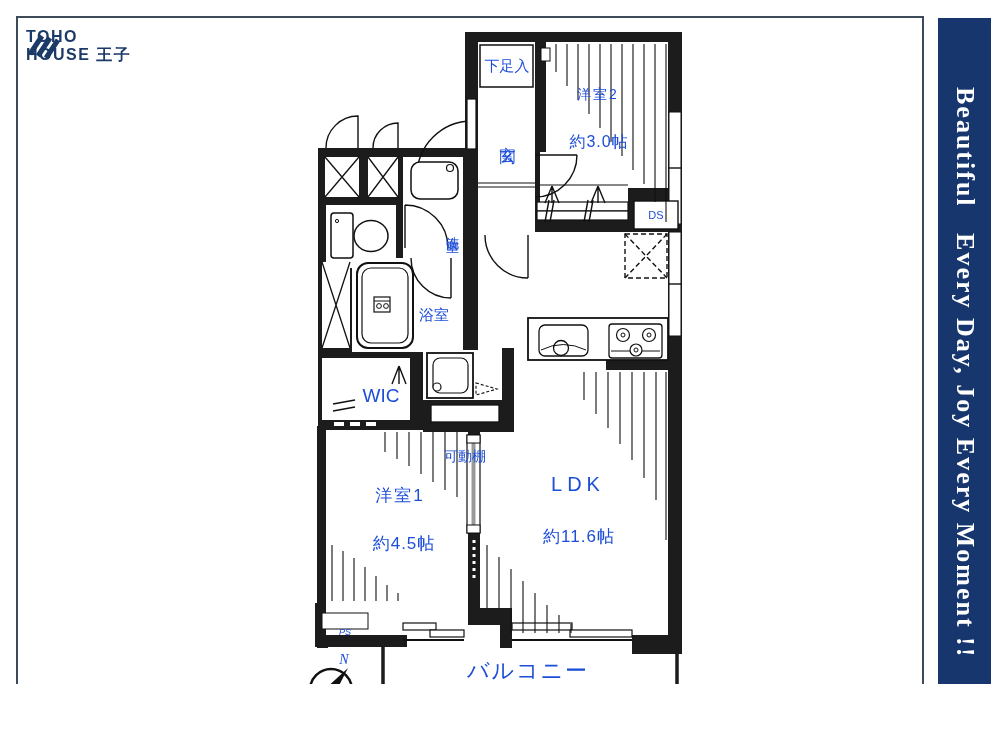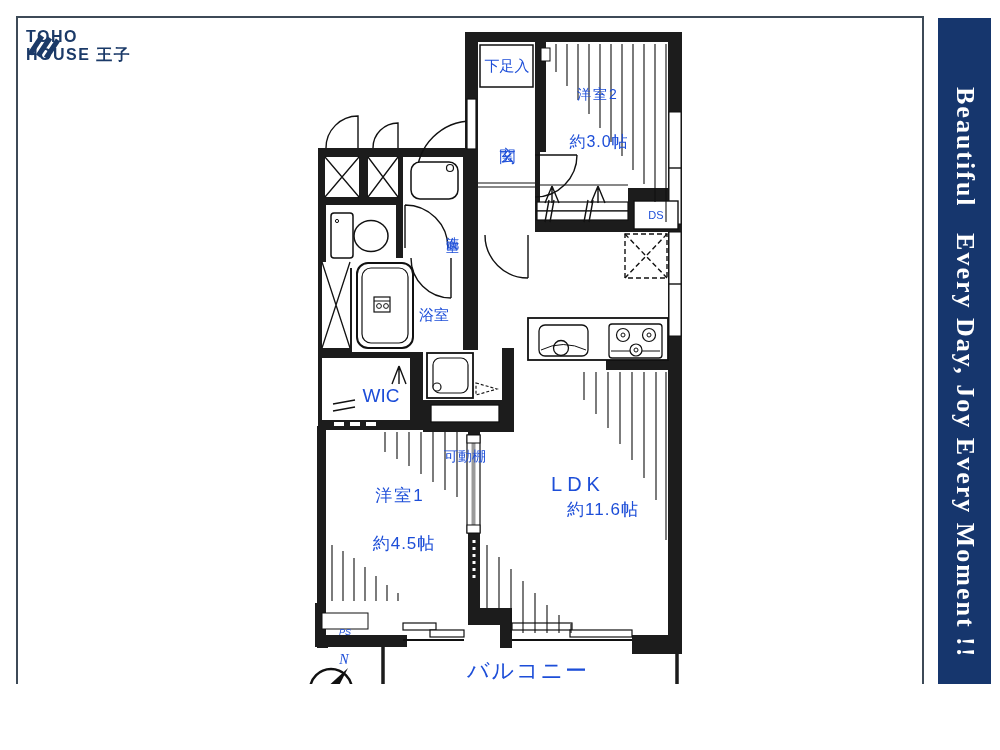--- a/index.html
+++ b/index.html
@@ -217,18 +217,18 @@
   <div class="lbl" style="left:598px;top:95px;font-size:14px;letter-spacing:2px;">洋室2</div>
   <div class="lbl" style="left:599px;top:142px;font-size:16px;letter-spacing:1px;">約3.0帖</div>
   <div class="lbl" style="left:656px;top:215px;font-size:11px;">DS</div>
   <div class="lbl vert" style="left:452px;top:228px;font-size:13px;letter-spacing:1px;">洗面室</div>
   <div class="lbl" style="left:434px;top:315px;font-size:15px;">浴室</div>
   <div class="lbl" style="left:381px;top:396px;font-size:19px;">WIC</div>
   <div class="lbl" style="left:465px;top:413px;font-size:14px;margin-top:44px;">可動棚</div>
   <div class="lbl" style="left:400px;top:495px;font-size:17px;letter-spacing:2px;">洋室1</div>
   <div class="lbl" style="left:404px;top:543px;font-size:17px;letter-spacing:1px;">約4.5帖</div>
   <div class="lbl" style="left:578px;top:484px;font-size:20px;letter-spacing:5px;">LDK</div>
-  <div class="lbl" style="left:579px;top:509px;font-size:17px;letter-spacing:1px;margin-left:24px;">約11.6帖</div>
+  <div class="lbl" style="left:579px;top:536px;font-size:17px;letter-spacing:1px;">約11.6帖</div>
   <div class="lbl" style="left:345px;top:621px;font-size:9px;font-style:italic;margin-top:11px;">PS</div>
   <div class="lbl" style="left:528px;top:671px;font-size:22px;letter-spacing:2px;">バルコニー</div>
   <div class="lbl" style="left:344px;top:660px;font-size:14px;font-style:italic;font-family:'Liberation Serif','DejaVu Serif',serif;">N</div>
 
 </div>
 
 </body></html>

